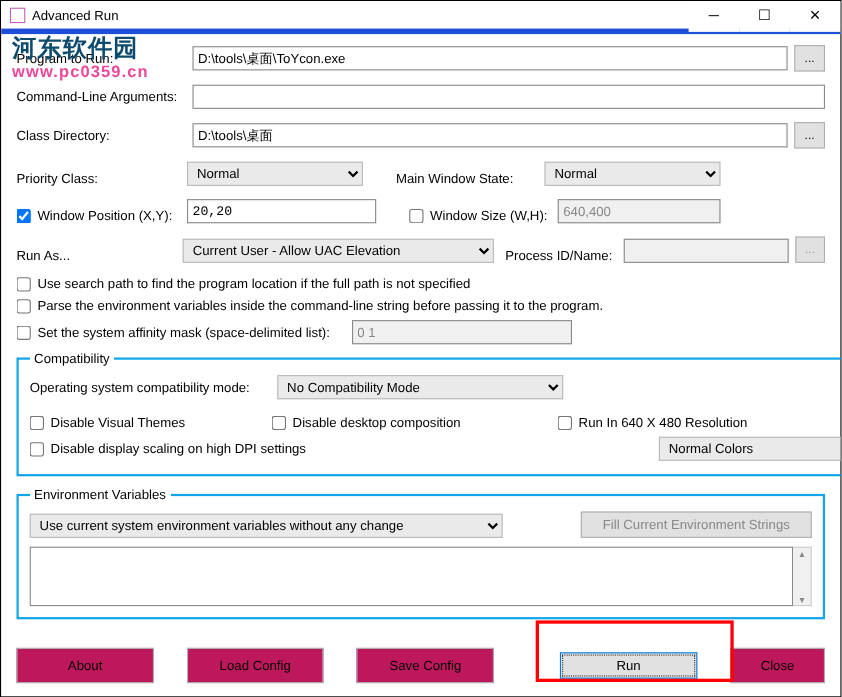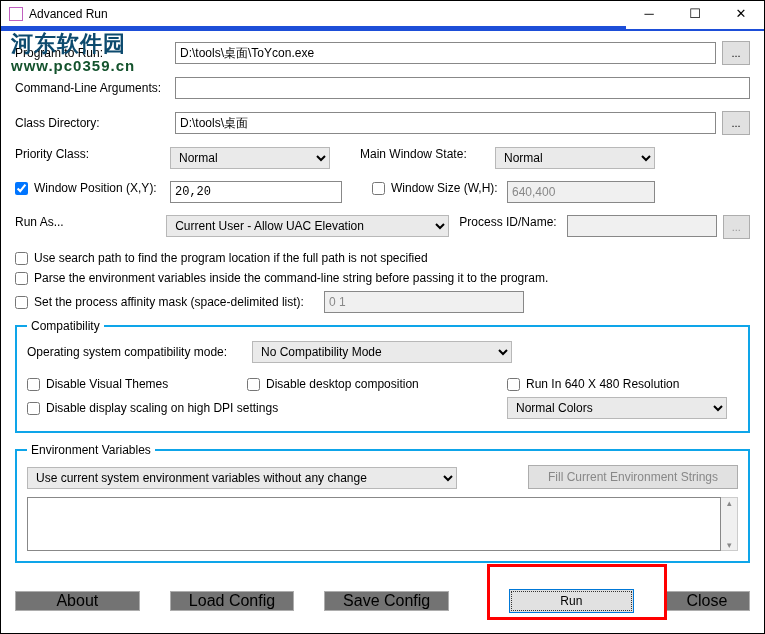--- a/index.html
+++ b/index.html
@@ -5,45 +5,45 @@
 * { box-sizing: border-box; margin: 0; padding: 0; }
 body { font-family: "Segoe UI", Tahoma, sans-serif; font-size: 12px; background: #fff; width: 765px; height: 634px; overflow: hidden; position: relative; border: 1px solid #000; }
 .titlebar { height: 30px; display: flex; align-items: center; padding-left: 8px; background: #fff; border-bottom: 5px solid #1d4ed8; }
 .titlebar-icon { width: 14px; height: 14px; border: 1px solid #c060c0; margin-right: 6px; }
 .titlebar-title { flex: 1; font-size: 12px; }
 .titlebar-buttons { display: flex; }
 .tbtn { width: 46px; height: 30px; display: flex; align-items: center; justify-content: center; font-size: 13px; background: #fff; }
 .content { padding: 10px 14px; position: relative; }
 .watermark { position: absolute; top: 28px; left: 10px; z-index: 5; pointer-events: none; }
 .watermark-top { font-size: 22px; font-weight: bold; color: #0c4a6e; letter-spacing: 1px; }
-.watermark-bottom { font-size: 15px; font-weight: bold; color: #14532d; letter-spacing: 1px; margin-top: -2px; }
+.watermark-bottom { font-size: 15px; font-weight: bold; color: #ec4899; letter-spacing: 1px; margin-top: -2px; }
 .row { display: flex; align-items: center; margin-bottom: 12px; }
 .label { width: 160px; font-size: 12px; }
 input[type="text"], select { font-family: inherit; font-size: 12px; padding: 2px 4px; border: 1px solid #888; background: #fff; height: 22px; }
 input[type="text"]:disabled { background: #f0f0f0; color: #777; }
 select { background: #eaeaea; border: 1px solid #b8b8b8; }
 .wide-input { flex: 1; }
 .browse-btn { width: 28px; height: 24px; margin-left: 6px; background: #e1e1e1; border: 1px solid #adadad; font-size: 11px; }
 .checkbox-row { display: flex; align-items: center; margin: 6px 0; }
 .checkbox-row input[type="checkbox"] { margin-right: 6px; width: 13px; height: 13px; }
 fieldset { border: 2px solid #0ea5e9; padding: 8px 10px 10px; margin-bottom: 10px; }
 legend { font-size: 12px; padding: 0 4px; }
 .compat-row1 { display: flex; align-items: center; margin-bottom: 10px; }
 .compat-checks { display: flex; flex-wrap: wrap; }
 .compat-checks .checkbox-row { width: 220px; margin: 4px 0; }
 .env-select-row { display: flex; align-items: flex-end; margin-bottom: 8px; }
 .env-textarea { width: 100%; height: 54px; border: 1px solid #888; background: #fff; resize: none; font-family: inherit; font-size: 12px; padding: 4px; }
 .env-scroll { width: 17px; height: 54px; border: 1px solid #ccc; border-left: none; background: #f0f0f0; display: flex; flex-direction: column; justify-content: space-between; align-items: center; font-size: 9px; color: #888; }
 .bottom-buttons { display: flex; padding: 6px 14px; gap: 30px; align-items: center; justify-content: flex-start; }
-.action-btn { width: 130px; height: 20px; background: #737373; border: 1px solid #adadad; font-size: 16px; }
+.action-btn { width: 130px; height: 32px; background: #be185d; border: 1px solid #adadad; font-size: 12px; }
 .action-btn:disabled { color: #888; }
 .fill-btn { width: 210px; height: 24px; background: #e1e1e1; border: 1px solid #adadad; font-size: 12px; color: #888; }
 .red-box { position: absolute; border: 3px solid red; pointer-events: none; }
 .run-btn { width: 130px; height: 24px; background: #e1e1e1; border: 1px solid #0078d7; outline: 1px dotted #333; outline-offset: -3px; font-size: 12px; }
-.priority-row { display: flex; align-items: flex-start; margin-bottom: 12px; }
+.priority-row { display: flex; align-items: flex-end; margin-bottom: 12px; }
 .priority-row .label { width: 155px; }
 .col2label { width: 135px; margin-left: 30px; }
 </style>
 </head>
 <body>
 
 <div class="titlebar">
   <div class="titlebar-icon"></div>
   <div class="titlebar-title">Advanced Run</div>
   <div class="titlebar-buttons">
@@ -108,21 +108,21 @@
   <div class="checkbox-row">
     <input type="checkbox" style="">
     <span>Use search path to find the program location if the full path is not specified</span>
   </div>
   <div class="checkbox-row">
     <input type="checkbox" style="">
     <span>Parse the environment variables inside the command-line string before passing it to the program.</span>
   </div>
   <div class="checkbox-row">
     <input type="checkbox" style="">
-    <span>Set the process affinity mask (space-delimited list):</span>
+    <span>Set the system affinity mask (space-delimited list):</span>
     <input type="text" style="width: 200px; margin-left: 20px; background: rgb(240, 240, 240); color: rgb(136, 136, 136);" disabled="" value="0 1">
   </div>
 
   <fieldset>
     <legend>Compatibility</legend>
     <div class="compat-row1">
       <div style="width:225px">Operating system compatibility mode:</div>
       <select style="width:260px"><option>No Compatibility Mode</option></select>
     </div>
     <div class="compat-checks">
@@ -133,21 +133,21 @@
       <div class="checkbox-row" style="width:260px">
           <input type="checkbox" style="">
           <span>Disable desktop composition</span>
         </div>
       <div class="checkbox-row" style="width:220px">
           <input type="checkbox" style="">
           <span>Run In 640 X 480 Resolution</span>
         </div>
     </div>
     <div style="display:flex;align-items:center">
-      <div class="checkbox-row" style="width:480px">
+      <div class="checkbox-row" style="width:572px">
           <input type="checkbox" style="">
           <span>Disable display scaling on high DPI settings</span>
         </div>
       <select style="width:220px"><option>Normal Colors</option></select>
     </div>
   </fieldset>
 
   <fieldset>
     <legend>Environment Variables</legend>
     <div class="env-select-row">

